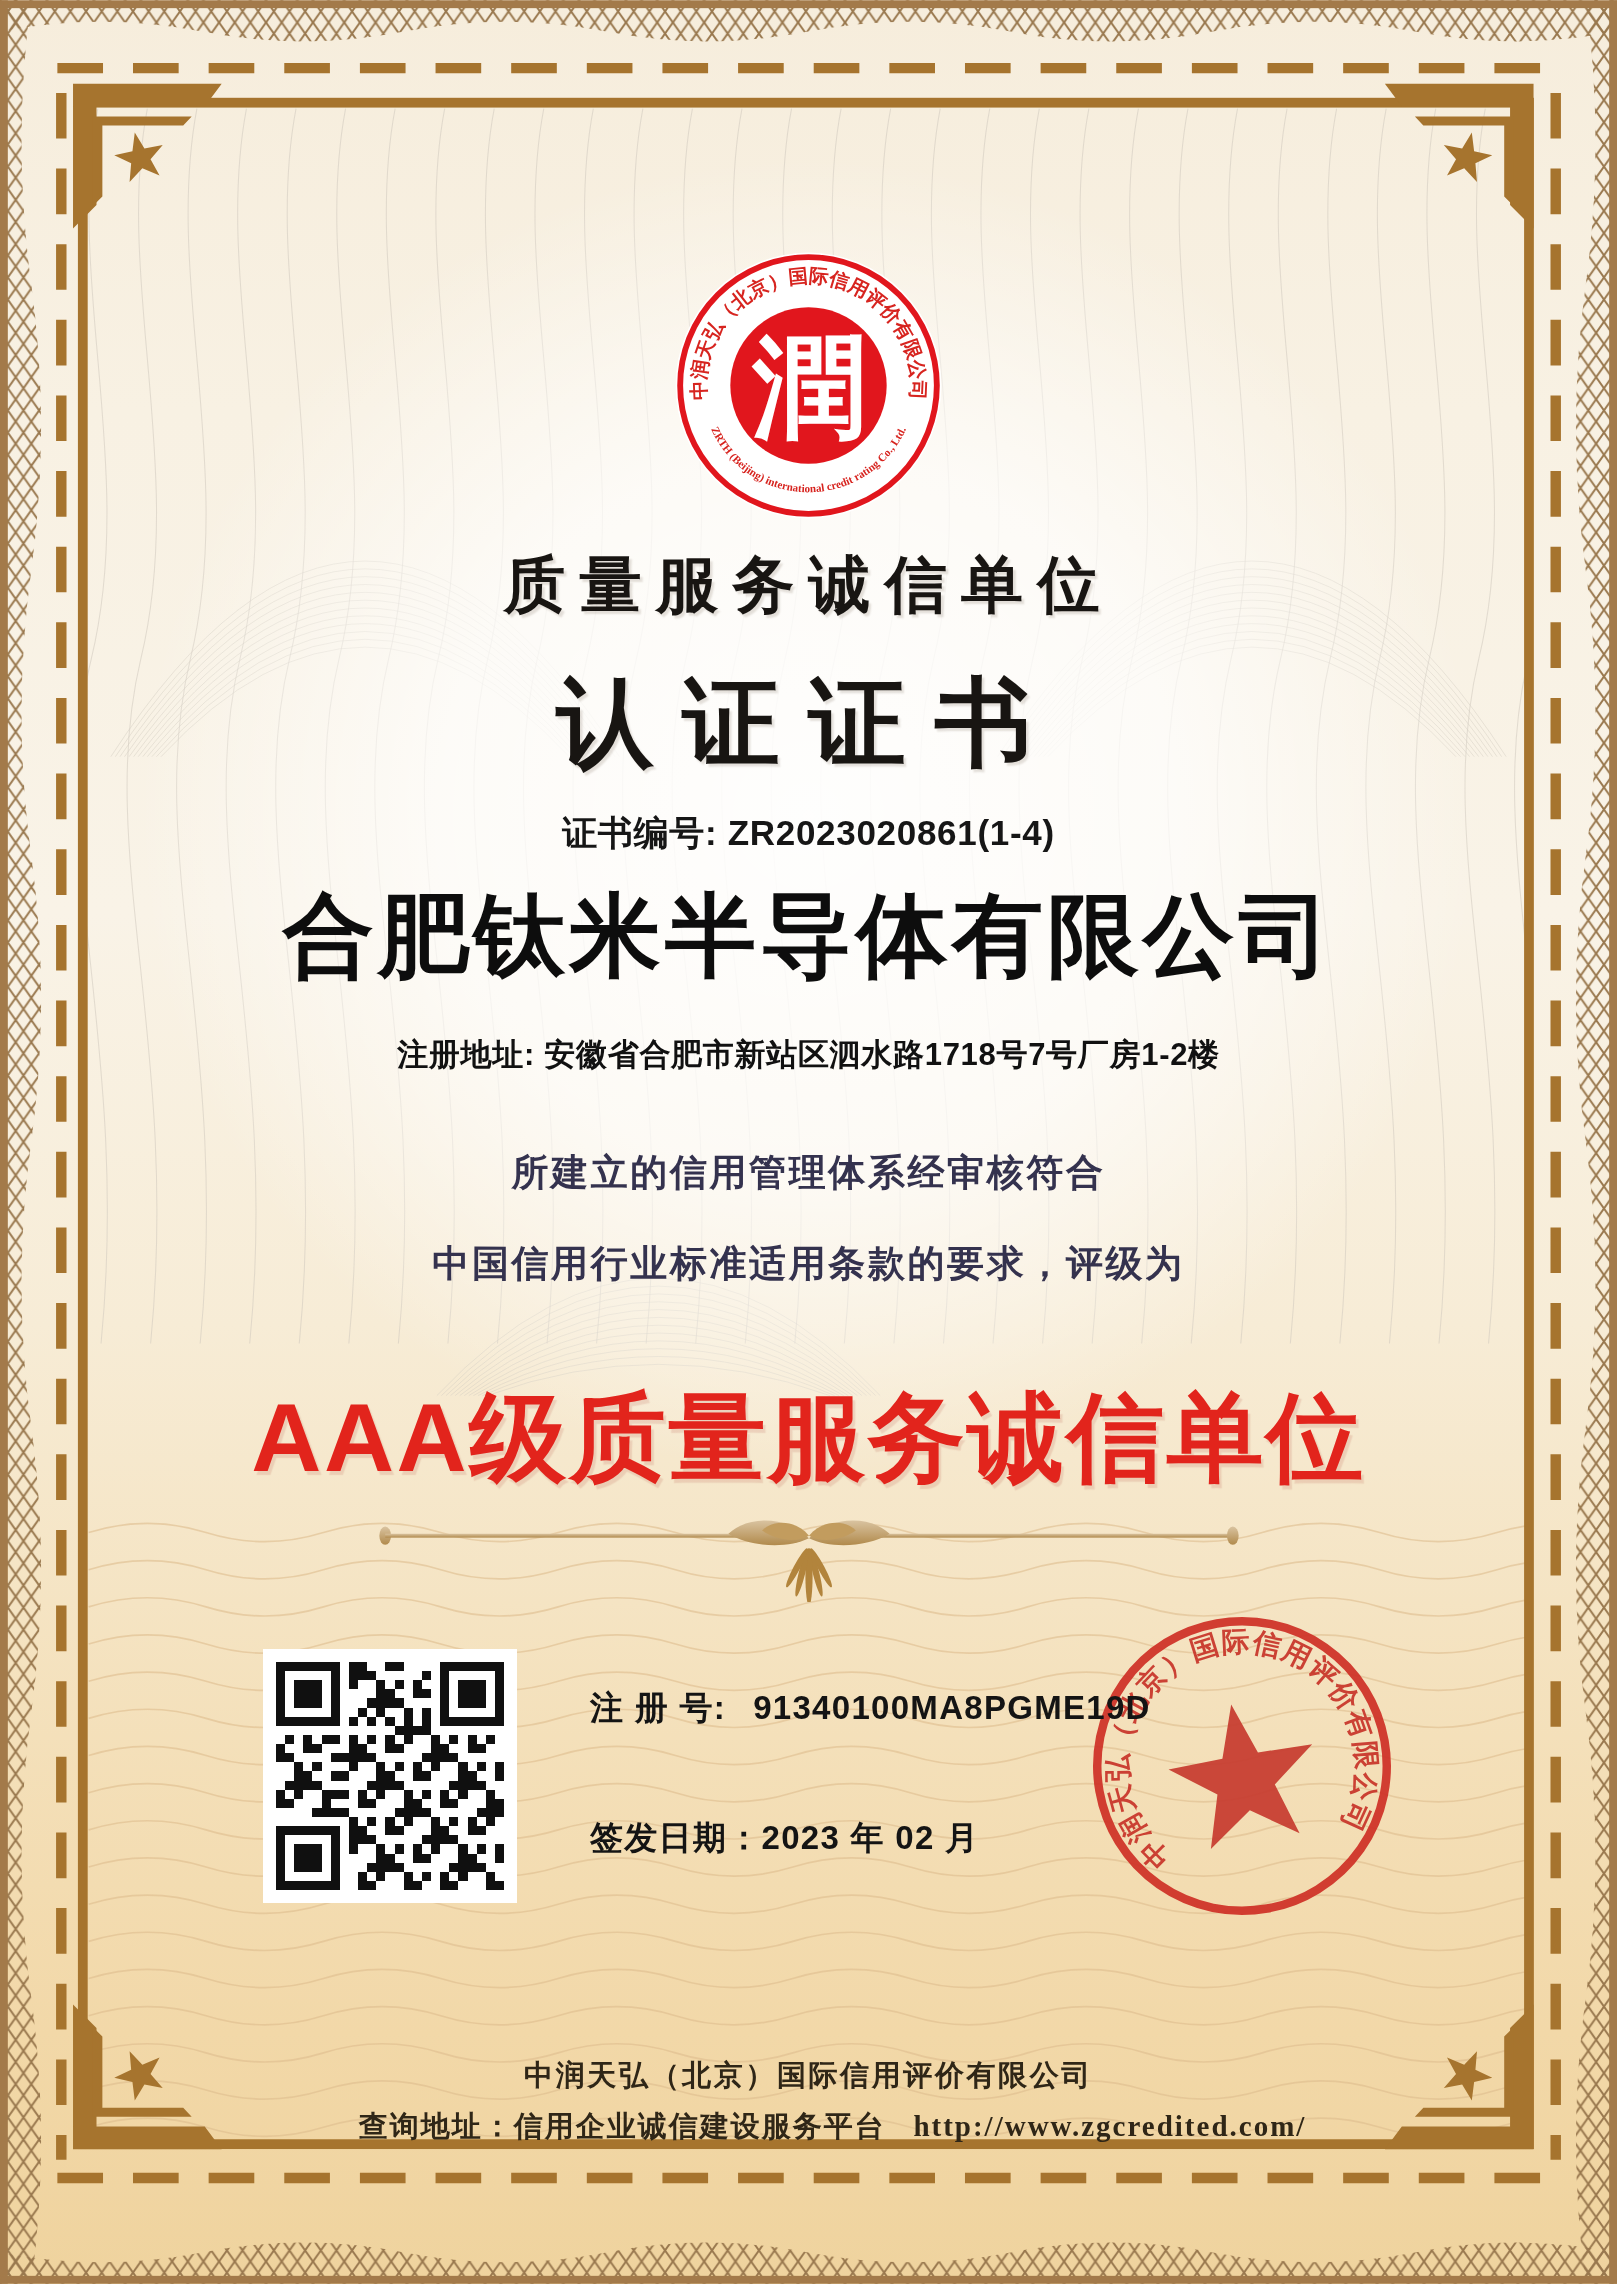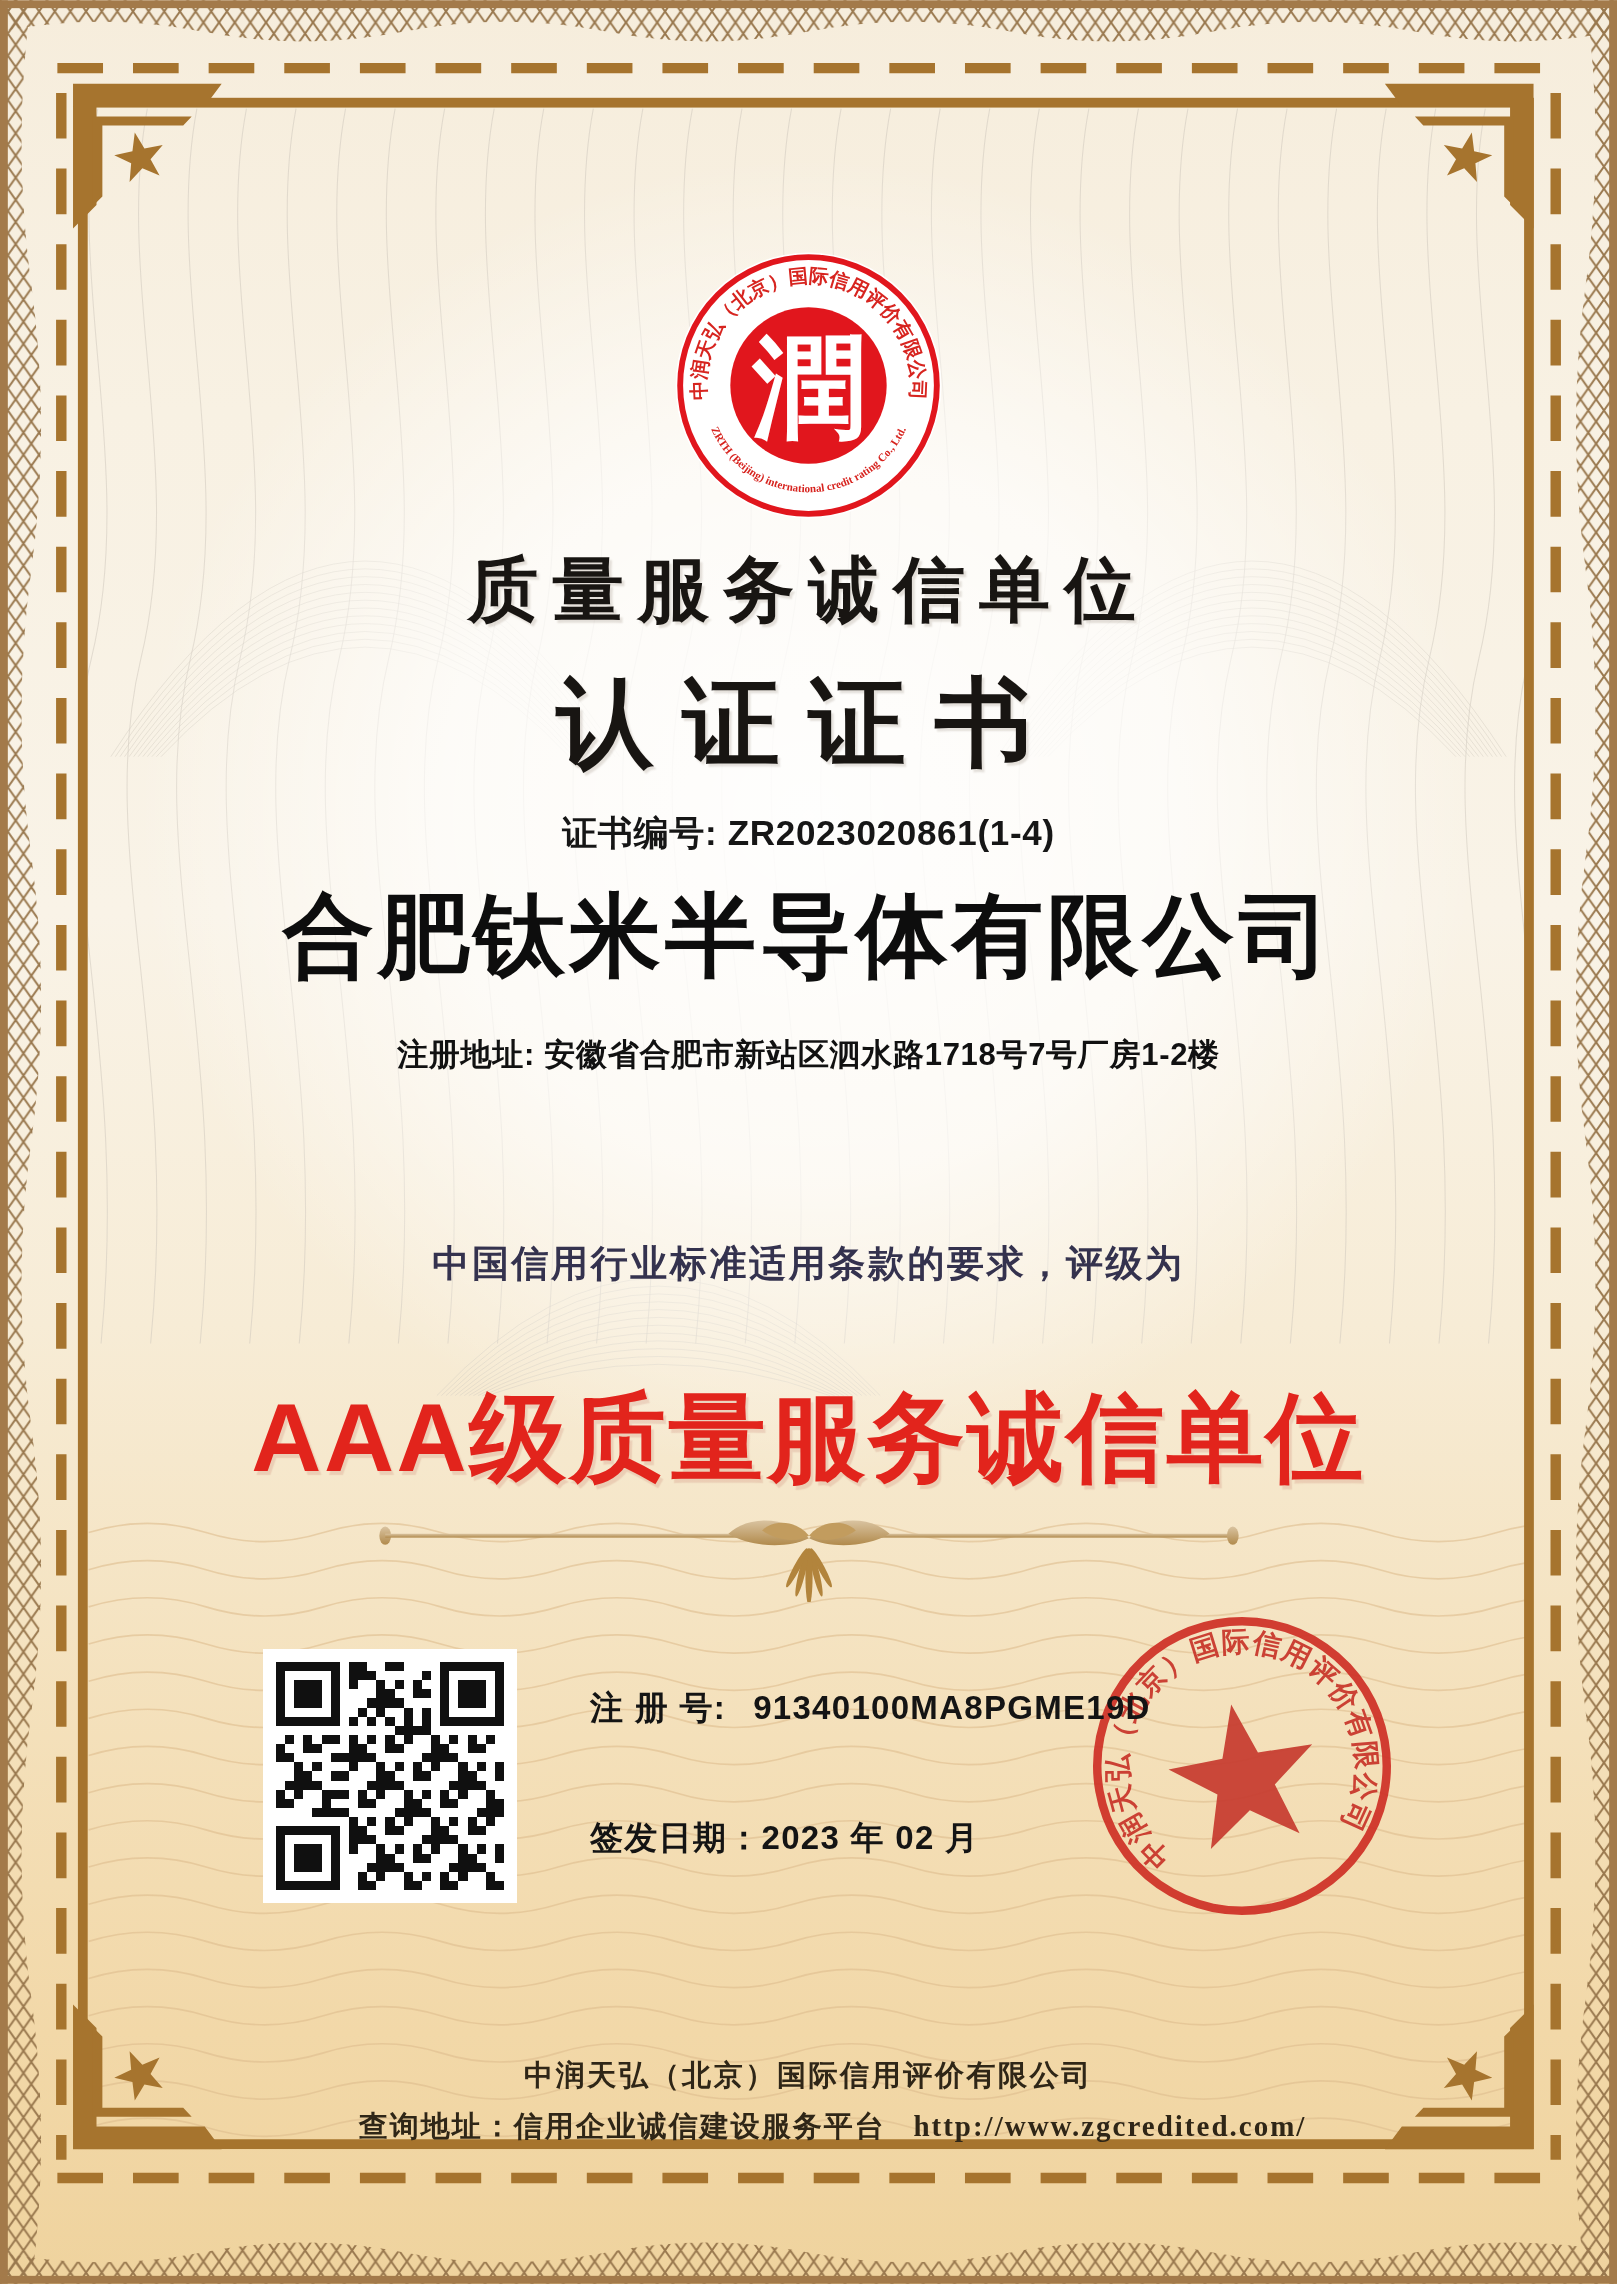--- a/index.html
+++ b/index.html
@@ -4,21 +4,21 @@
 <style>
   html,body{margin:0;padding:0;background:#ffffff;}
   .cert{
     position:relative;width:1617px;height:2284px;overflow:hidden;
     background:linear-gradient(180deg,#f6eddc 0%,#f8f1e3 18%,#f9f3e7 40%,#f7ecd6 58%,#f4e0ba 76%,#f2d8a8 89%,#efd39e 100%);
     font-family:"Liberation Sans","DejaVu Sans",sans-serif;
   }
   .bg-svg{position:absolute;left:0;top:0;width:1617px;height:2284px;}
   .abs{position:absolute;left:0;right:0;text-align:center;}
   .serif{font-family:"Liberation Serif","DejaVu Serif",serif;}
-  .title1{top:551px;font-size:71px;line-height:1.12;font-weight:700;color:#181512;letter-spacing:14.3px;text-shadow:2.6px 3.3px 2px rgba(70,50,25,.14);}
+  .title1{top:551px;font-size:62px;line-height:1.12;font-weight:700;color:#181512;letter-spacing:14.3px;text-shadow:2.6px 3.3px 2px rgba(70,50,25,.14);}
   .title2{top:670px;font-size:97px;line-height:1.12;font-weight:700;color:#181512;letter-spacing:29px;text-shadow:2.6px 3.3px 2px rgba(70,50,25,.14);}
   .certno{top:813px;font-size:35px;line-height:1.15;font-weight:600;color:#161616;letter-spacing:0.7px;font-stretch:condensed;}
   .company{top:886px;font-size:91px;line-height:1.1;font-weight:900;color:#0d0d0d;letter-spacing:4.6px;}
   .address{top:1036px;font-size:31px;line-height:1.2;font-weight:700;color:#111;letter-spacing:0.7px;}
   .bodyline{font-size:37px;line-height:1.2;font-weight:600;color:#34324e;letter-spacing:2.6px;}
   .b1{top:1151px;} .b2{top:1242px;}
   .rating{top:1385px;font-size:97px;line-height:1.1;font-weight:900;color:#e2241c;letter-spacing:2.6px;text-shadow:2.6px 3.9px 1.3px rgba(160,25,15,.12);}
   .divider{position:absolute;left:372px;top:1511px;width:874px;height:91px;}
   .logo{position:absolute;left:673px;top:250px;width:271px;height:271px;}
   .stamp{position:absolute;left:1079px;top:1603px;width:326px;height:326px;opacity:.93;z-index:2;}
@@ -186,20 +186,21 @@
       <textPath href="#lp-bot" startOffset="50%" text-anchor="middle">ZRTH (Beijing) international credit rating Co., Ltd.</textPath>
     </text>
   </svg>
 
   <div class="abs serif title1">质量服务诚信单位</div>
   <div class="abs serif title2">认证证书</div>
   <div class="abs certno">证书编号: ZR2023020861(1-4)</div>
   <div class="abs company">合肥钛米半导体有限公司</div>
   <div class="abs address">注册地址: 安徽省合肥市新站区泗水路1718号7号厂房1-2楼</div>
 
+  <div class="abs bodyline b1">所建立的信用管理体系经审核符合</div>
   <div class="abs bodyline b2">中国信用行业标准适用条款的要求，评级为</div>
   <div class="abs rating">AAA级质量服务诚信单位</div>
 
   <svg class="divider" viewBox="0 0 1340 140">
     <defs>
       <linearGradient id="gg" x1="0" y1="0" x2="0" y2="1">
         <stop offset="0%" stop-color="#d9c3a0"></stop>
           <stop offset="100%" stop-color="#b18a4c"></stop>
       </linearGradient>
     </defs>

